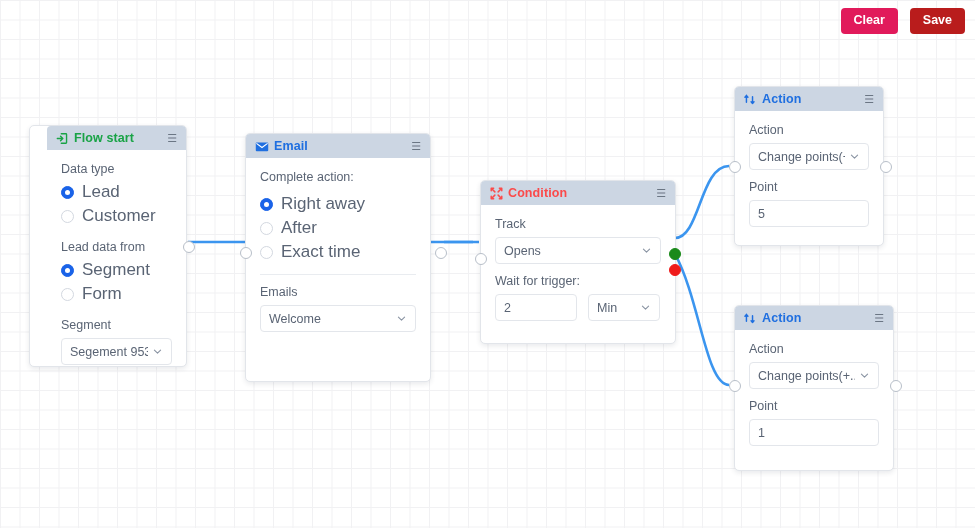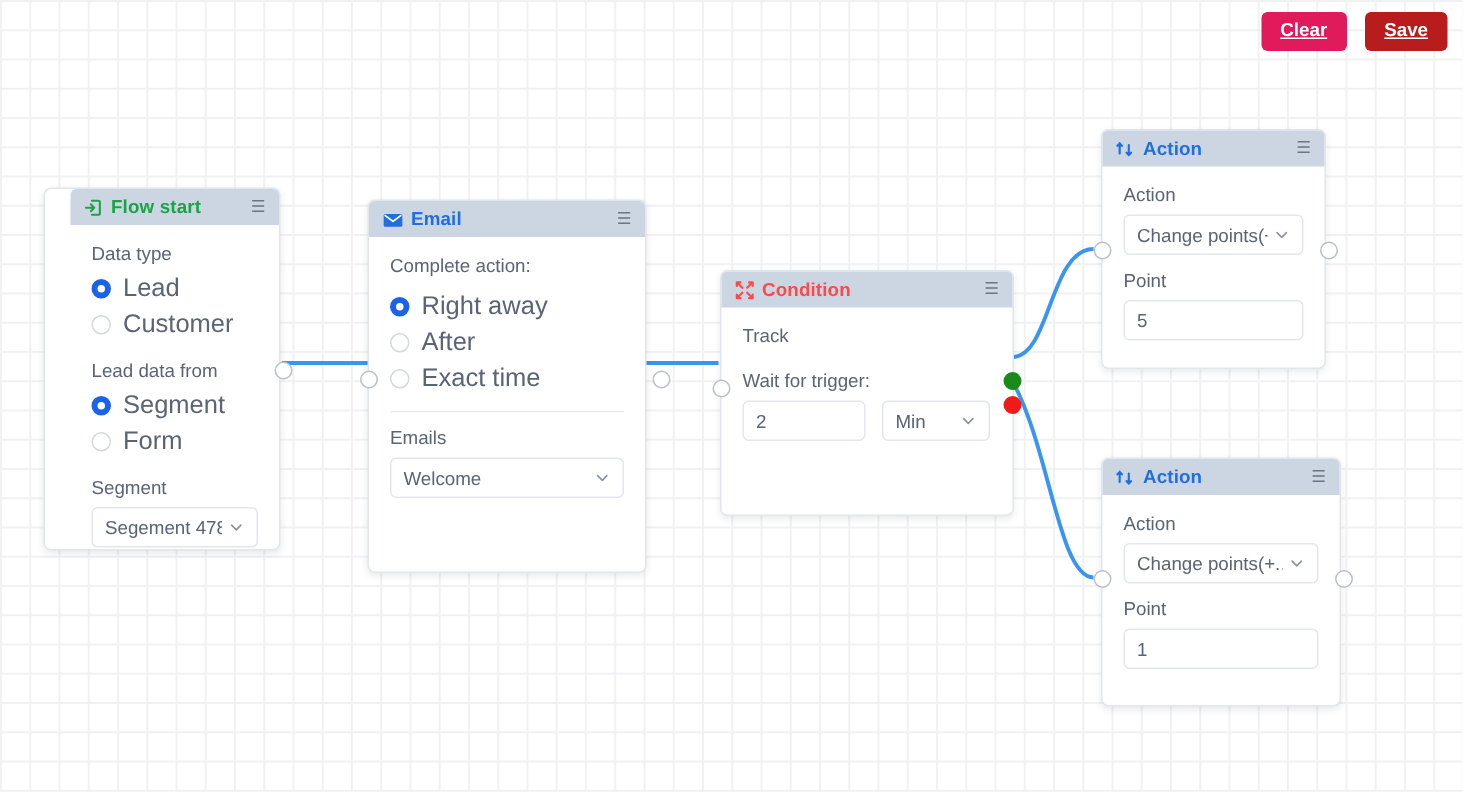--- a/index.html
+++ b/index.html
@@ -33,21 +33,20 @@
   .tb-btn {
     border: none;
     border-radius: 4px;
     color: #ffffff;
     font-family: "Liberation Sans", sans-serif;
     font-size: 12.5px;
     font-weight: bold;
     padding: 6px 13px;
     cursor: pointer;
     line-height: 1.1;
-    text-decoration: underline;
   }
   #btn-clear { background: #e11a5b; }
   #btn-save  { background: #b91c1c; }
 
   
   #edges {
     position: absolute;
     left: 0; top: 0;
     width: 975px; height: 528px;
     z-index: 5;
@@ -217,21 +216,21 @@
       <span class="radio on"></span>
       <span class="radio-label">Segment</span>
     </div>
     <div class="radio-row">
       <span class="radio"></span>
       <span class="radio-label">Form</span>
     </div>
     <div class="gap-sm"></div>
     <div class="field-label">Segment</div>
     <div class="sel">
-      <span class="sel-val">Segement 478</span>
+      <span class="sel-val">Segement 953</span>
       <span class="chev">
         <svg width="11" height="11" viewBox="0 0 16 16">
             <path d="M3.5 6 8 10.5 12.5 6" stroke="#8a94a3" stroke-width="1.6" fill="none" stroke-linecap="round" stroke-linejoin="round"></path>
           </svg>
       </span>
     </div>
   </div>
   <span class="port" style="left:153px; top:115px;"></span>
 </div>
 
@@ -283,20 +282,28 @@
         <path d="M14.5 1.5 10 6M14.5 1.5v3M14.5 1.5h-3" stroke="#fb4a4a" stroke-width="1.8" fill="none" stroke-linecap="round"></path>
         <path d="M1.5 14.5 6 10M1.5 14.5v-3M1.5 14.5h3" stroke="#fb4a4a" stroke-width="1.8" fill="none" stroke-linecap="round"></path>
         <path d="M14.5 14.5 10 10M14.5 14.5v-3M14.5 14.5h-3" stroke="#fb4a4a" stroke-width="1.8" fill="none" stroke-linecap="round"></path>
       </svg>
     </span>
     <span class="node-title t-red">Condition</span>
     <span class="node-menu">☰</span>
   </div>
   <div class="node-body">
     <div class="field-label">Track</div>
+    <div class="sel">
+      <span class="sel-val">Opens</span>
+      <span class="chev">
+        <svg width="11" height="11" viewBox="0 0 16 16">
+            <path d="M3.5 6 8 10.5 12.5 6" stroke="#8a94a3" stroke-width="1.6" fill="none" stroke-linecap="round" stroke-linejoin="round"></path>
+          </svg>
+      </span>
+    </div>
     <div class="gap-sm"></div>
     <div class="field-label">Wait for trigger:</div>
     <div style="display:flex; gap:11px;">
       <div class="txt" style="width:82px;">2</div>
       <div class="sel" style="width:72px;">
         <span class="sel-val">Min</span>
         <span class="chev">
           <svg width="11" height="11" viewBox="0 0 16 16">
               <path d="M3.5 6 8 10.5 12.5 6" stroke="#8a94a3" stroke-width="1.6" fill="none" stroke-linecap="round" stroke-linejoin="round"></path>
             </svg>

